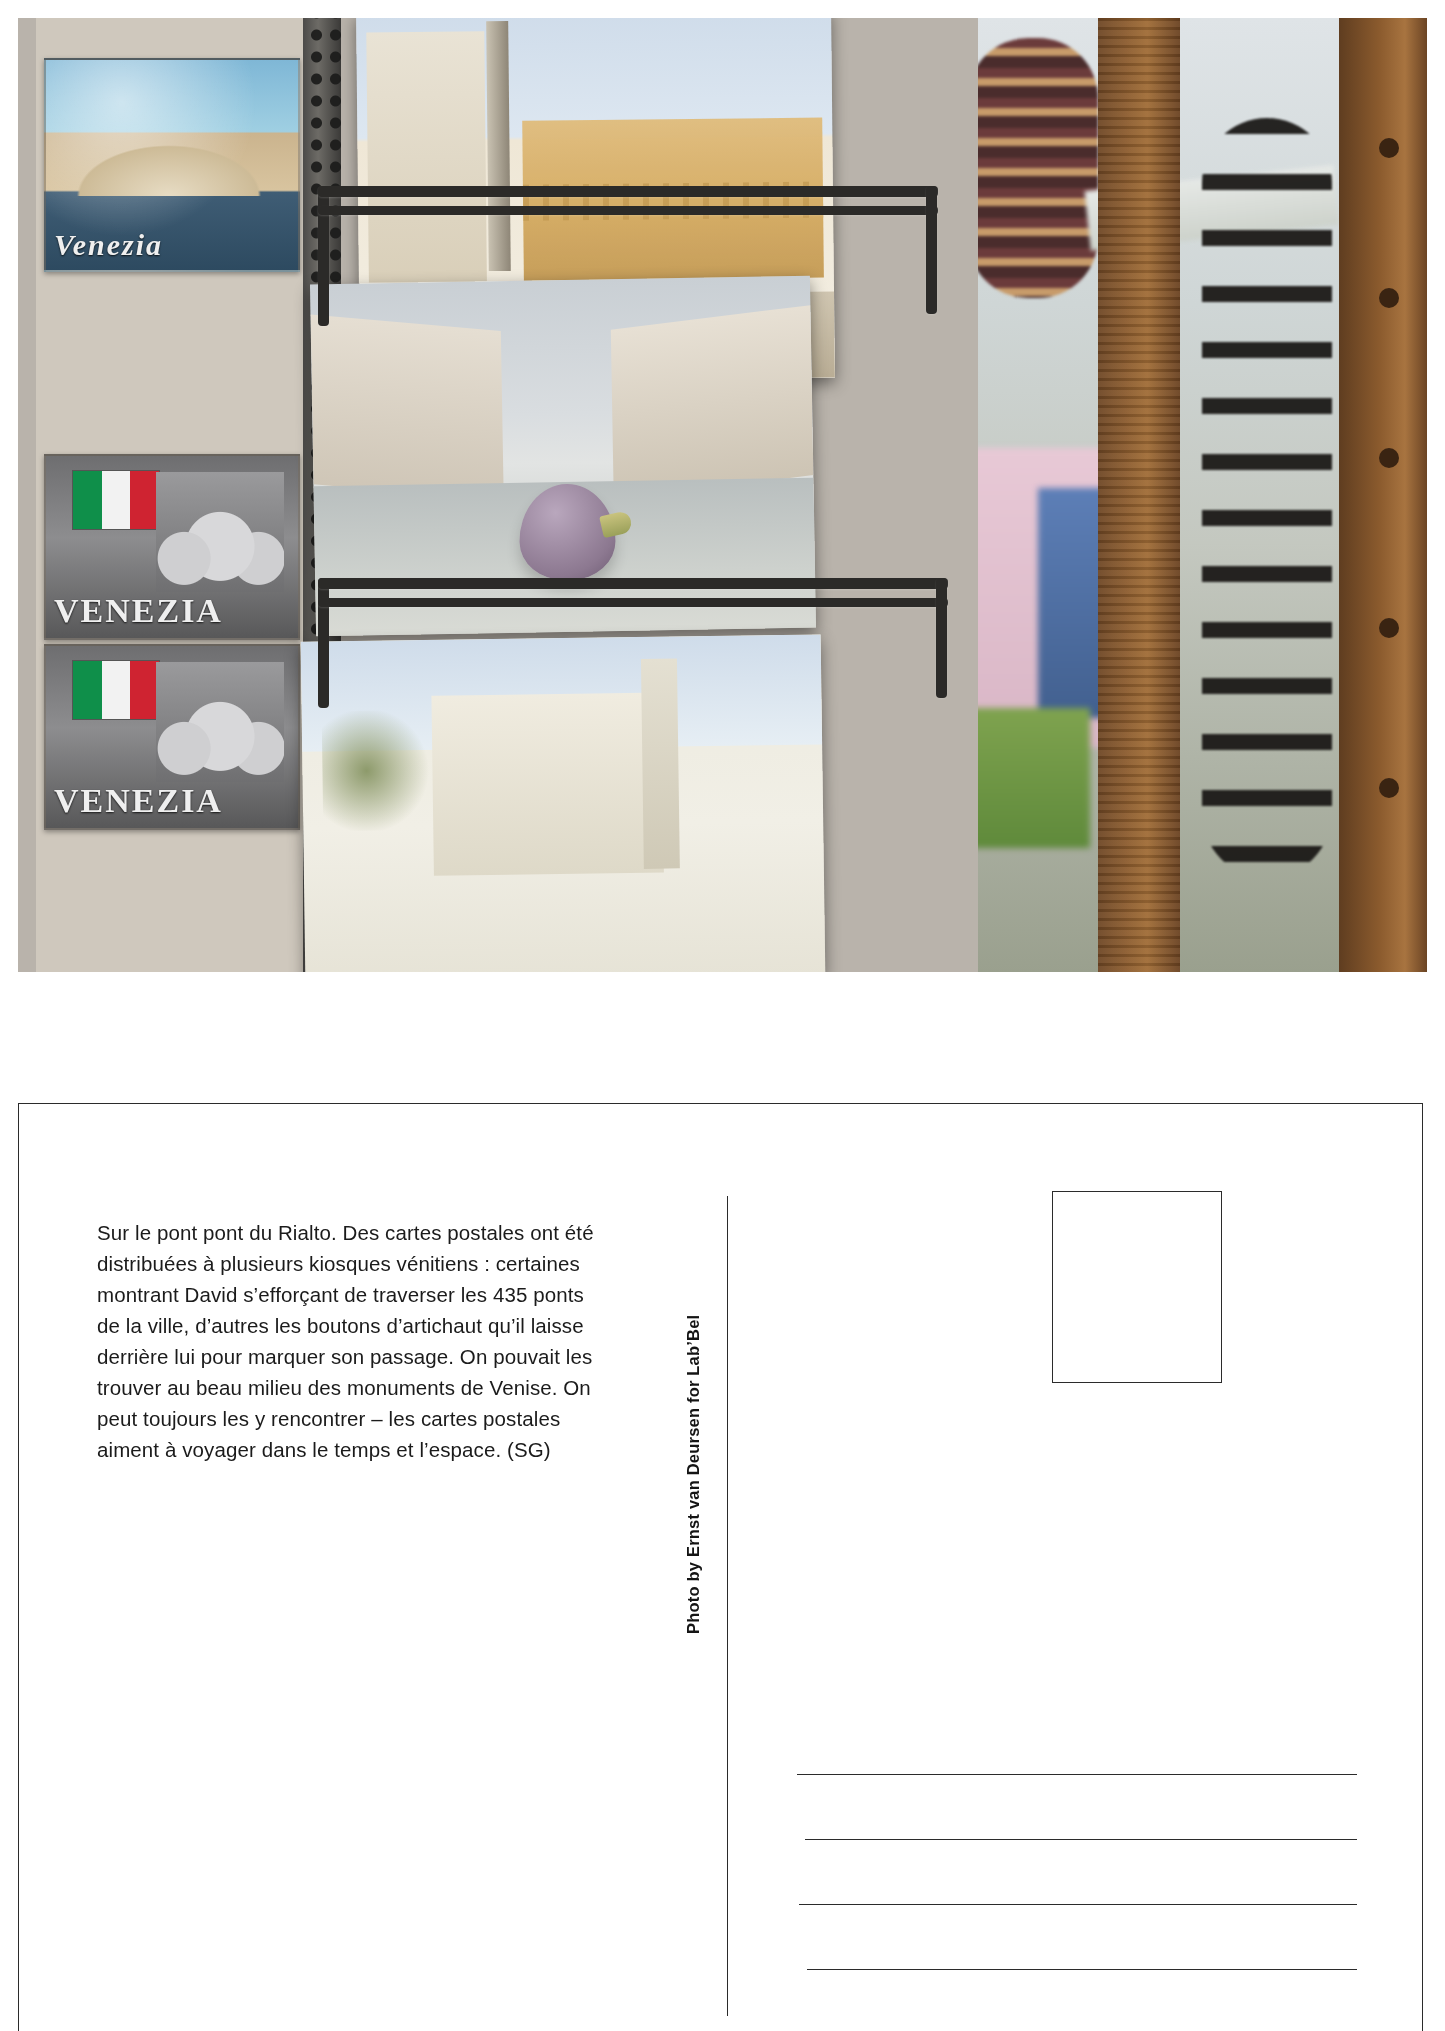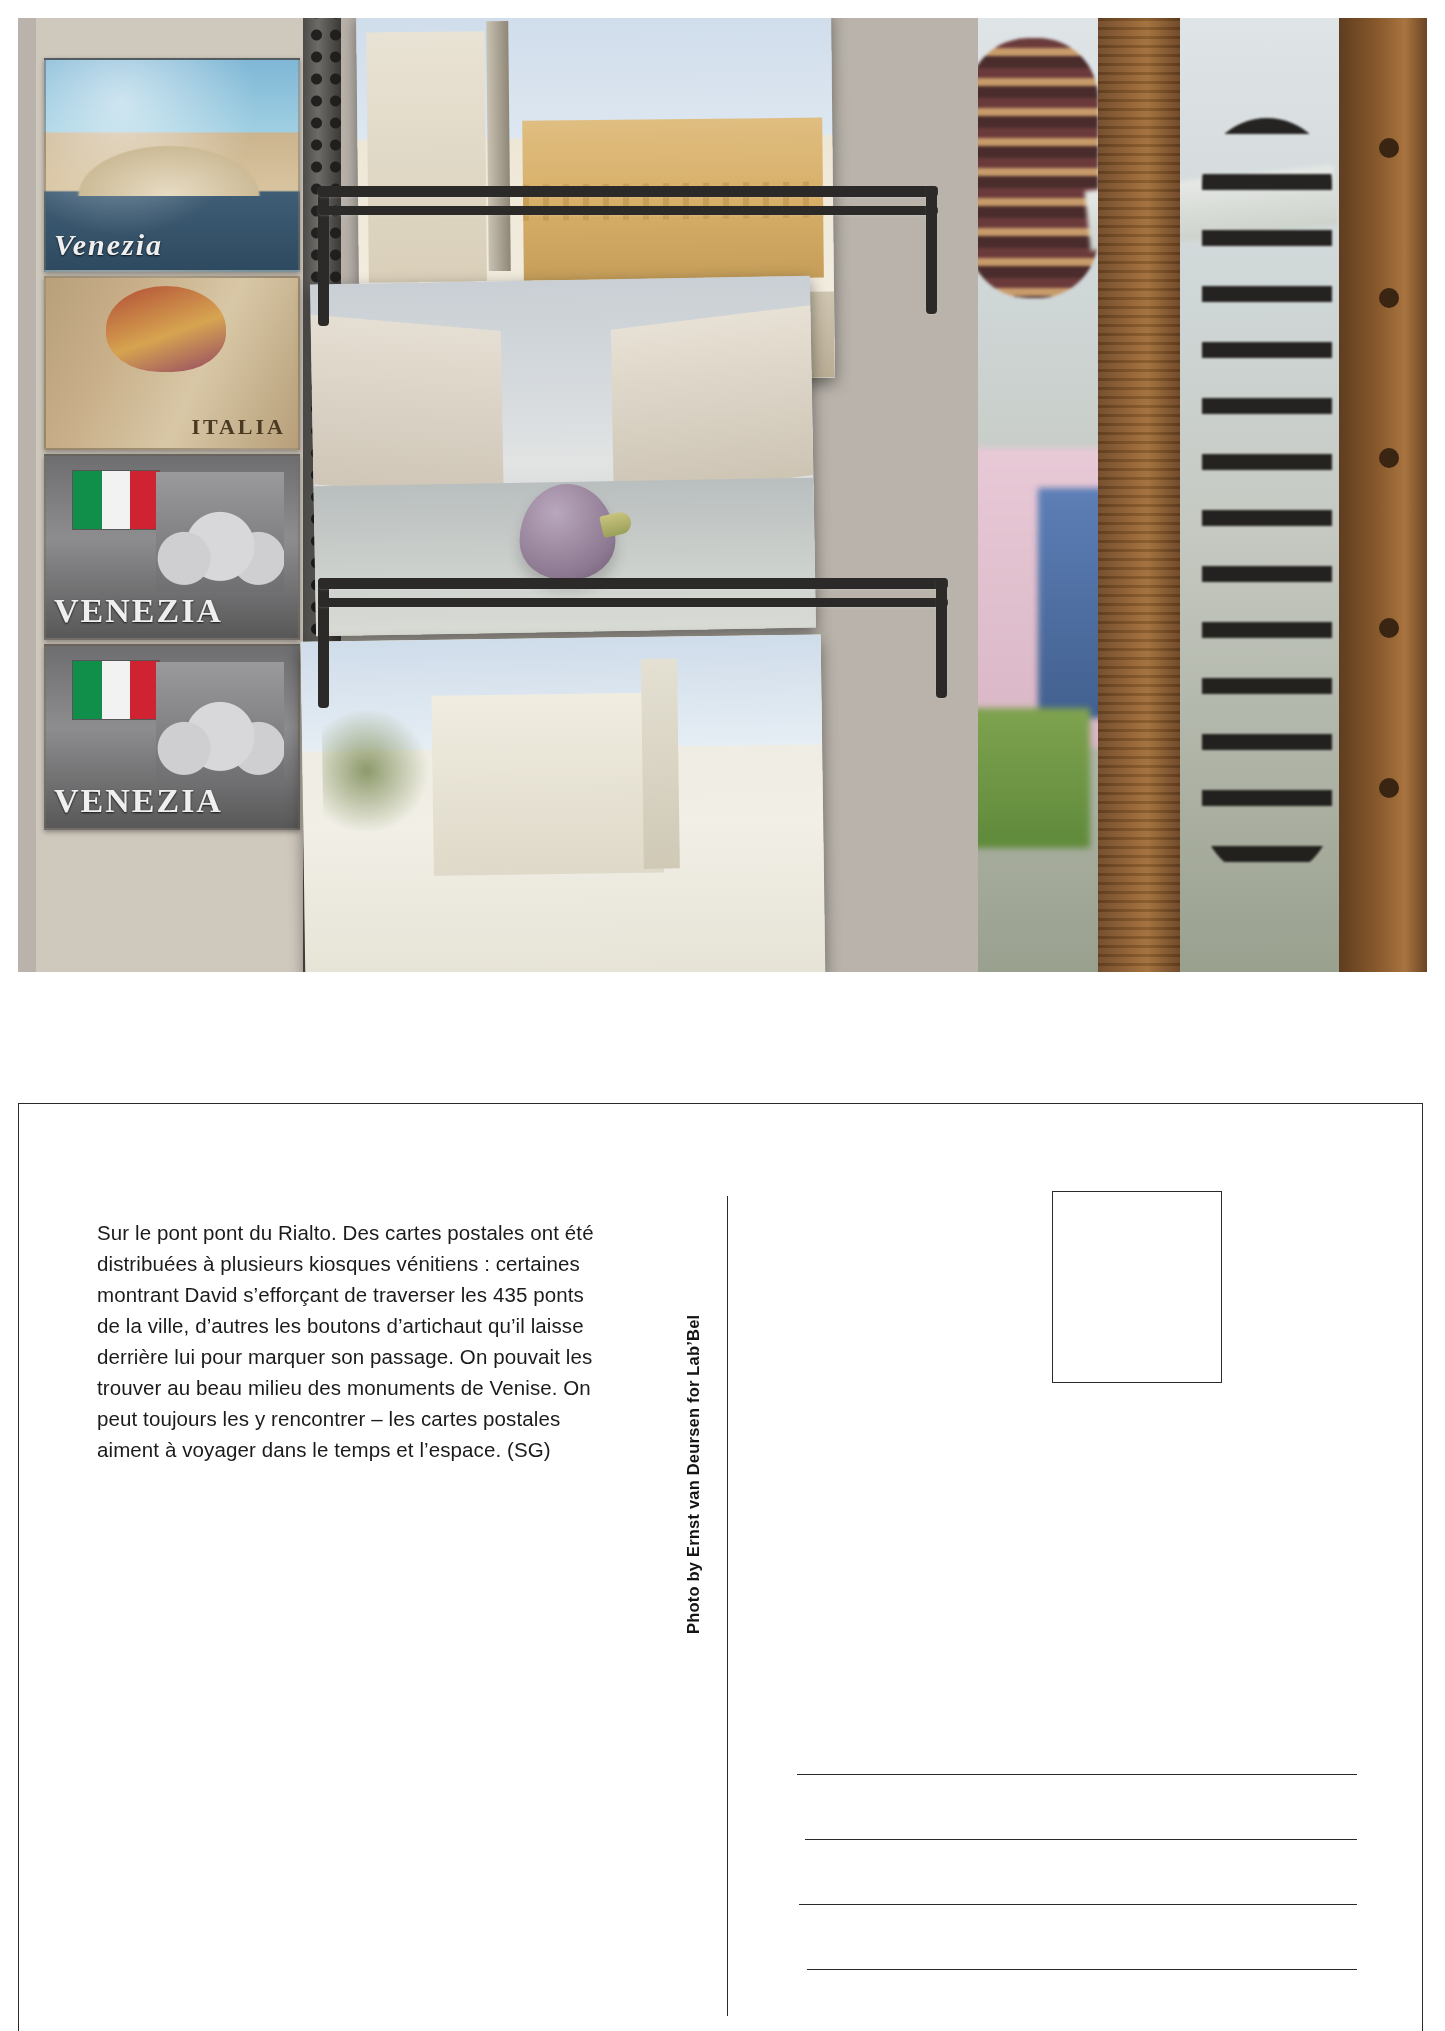--- a/index.html
+++ b/index.html
@@ -359,23 +359,20 @@
   .pc-line:nth-child(4) { margin-left: 10px; margin-bottom: 0; }
 </style>
 </head>
 <body>
 
 <div class="photo">
 
   <div class="magnet-panel">
     <div class="magnet m1">
       <span class="magnet-label" style="font-style:italic;font-size:30px;">Venezia</span>
-    </div>
-    <div class="magnet m2">
-      <span class="italia-label">ITALIA</span>
     </div>
     <div class="magnet m3">
       <span class="flag"></span>
       <span class="dome"></span>
       <span class="magnet-label">VENEZIA</span>
     </div>
     <div class="magnet m4">
       <span class="flag"></span>
       <span class="dome"></span>
       <span class="magnet-label">VENEZIA</span>

